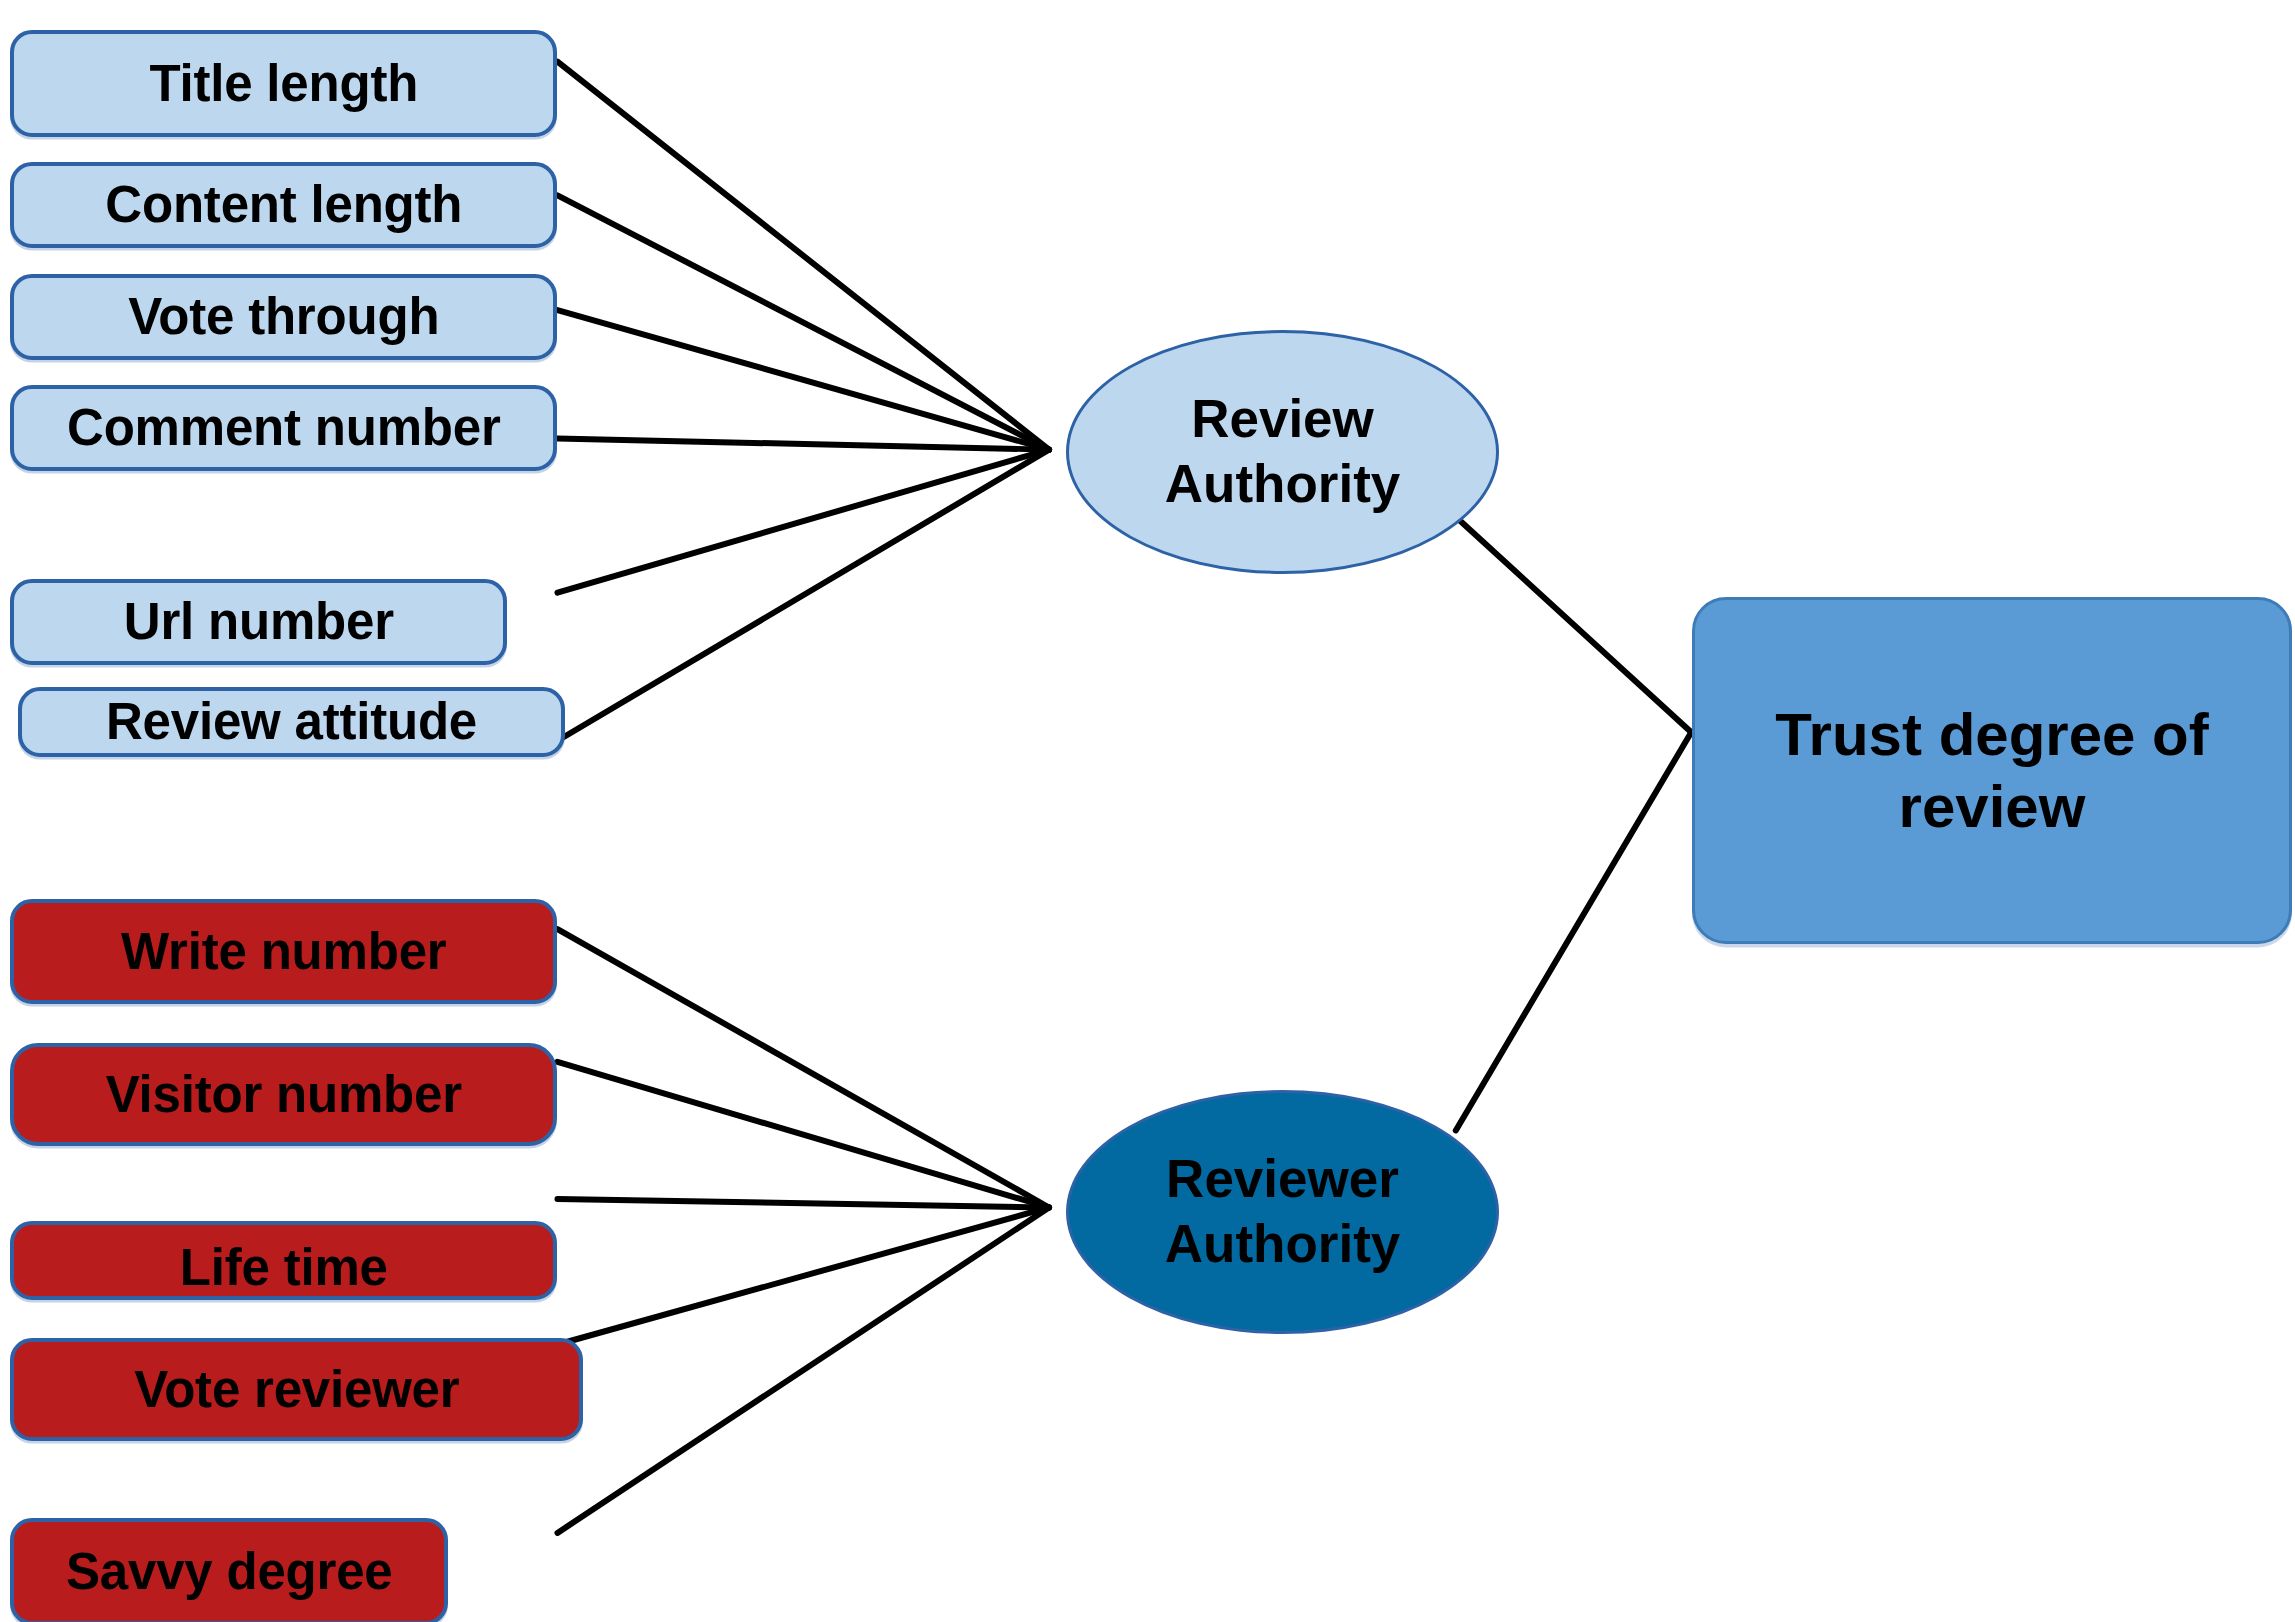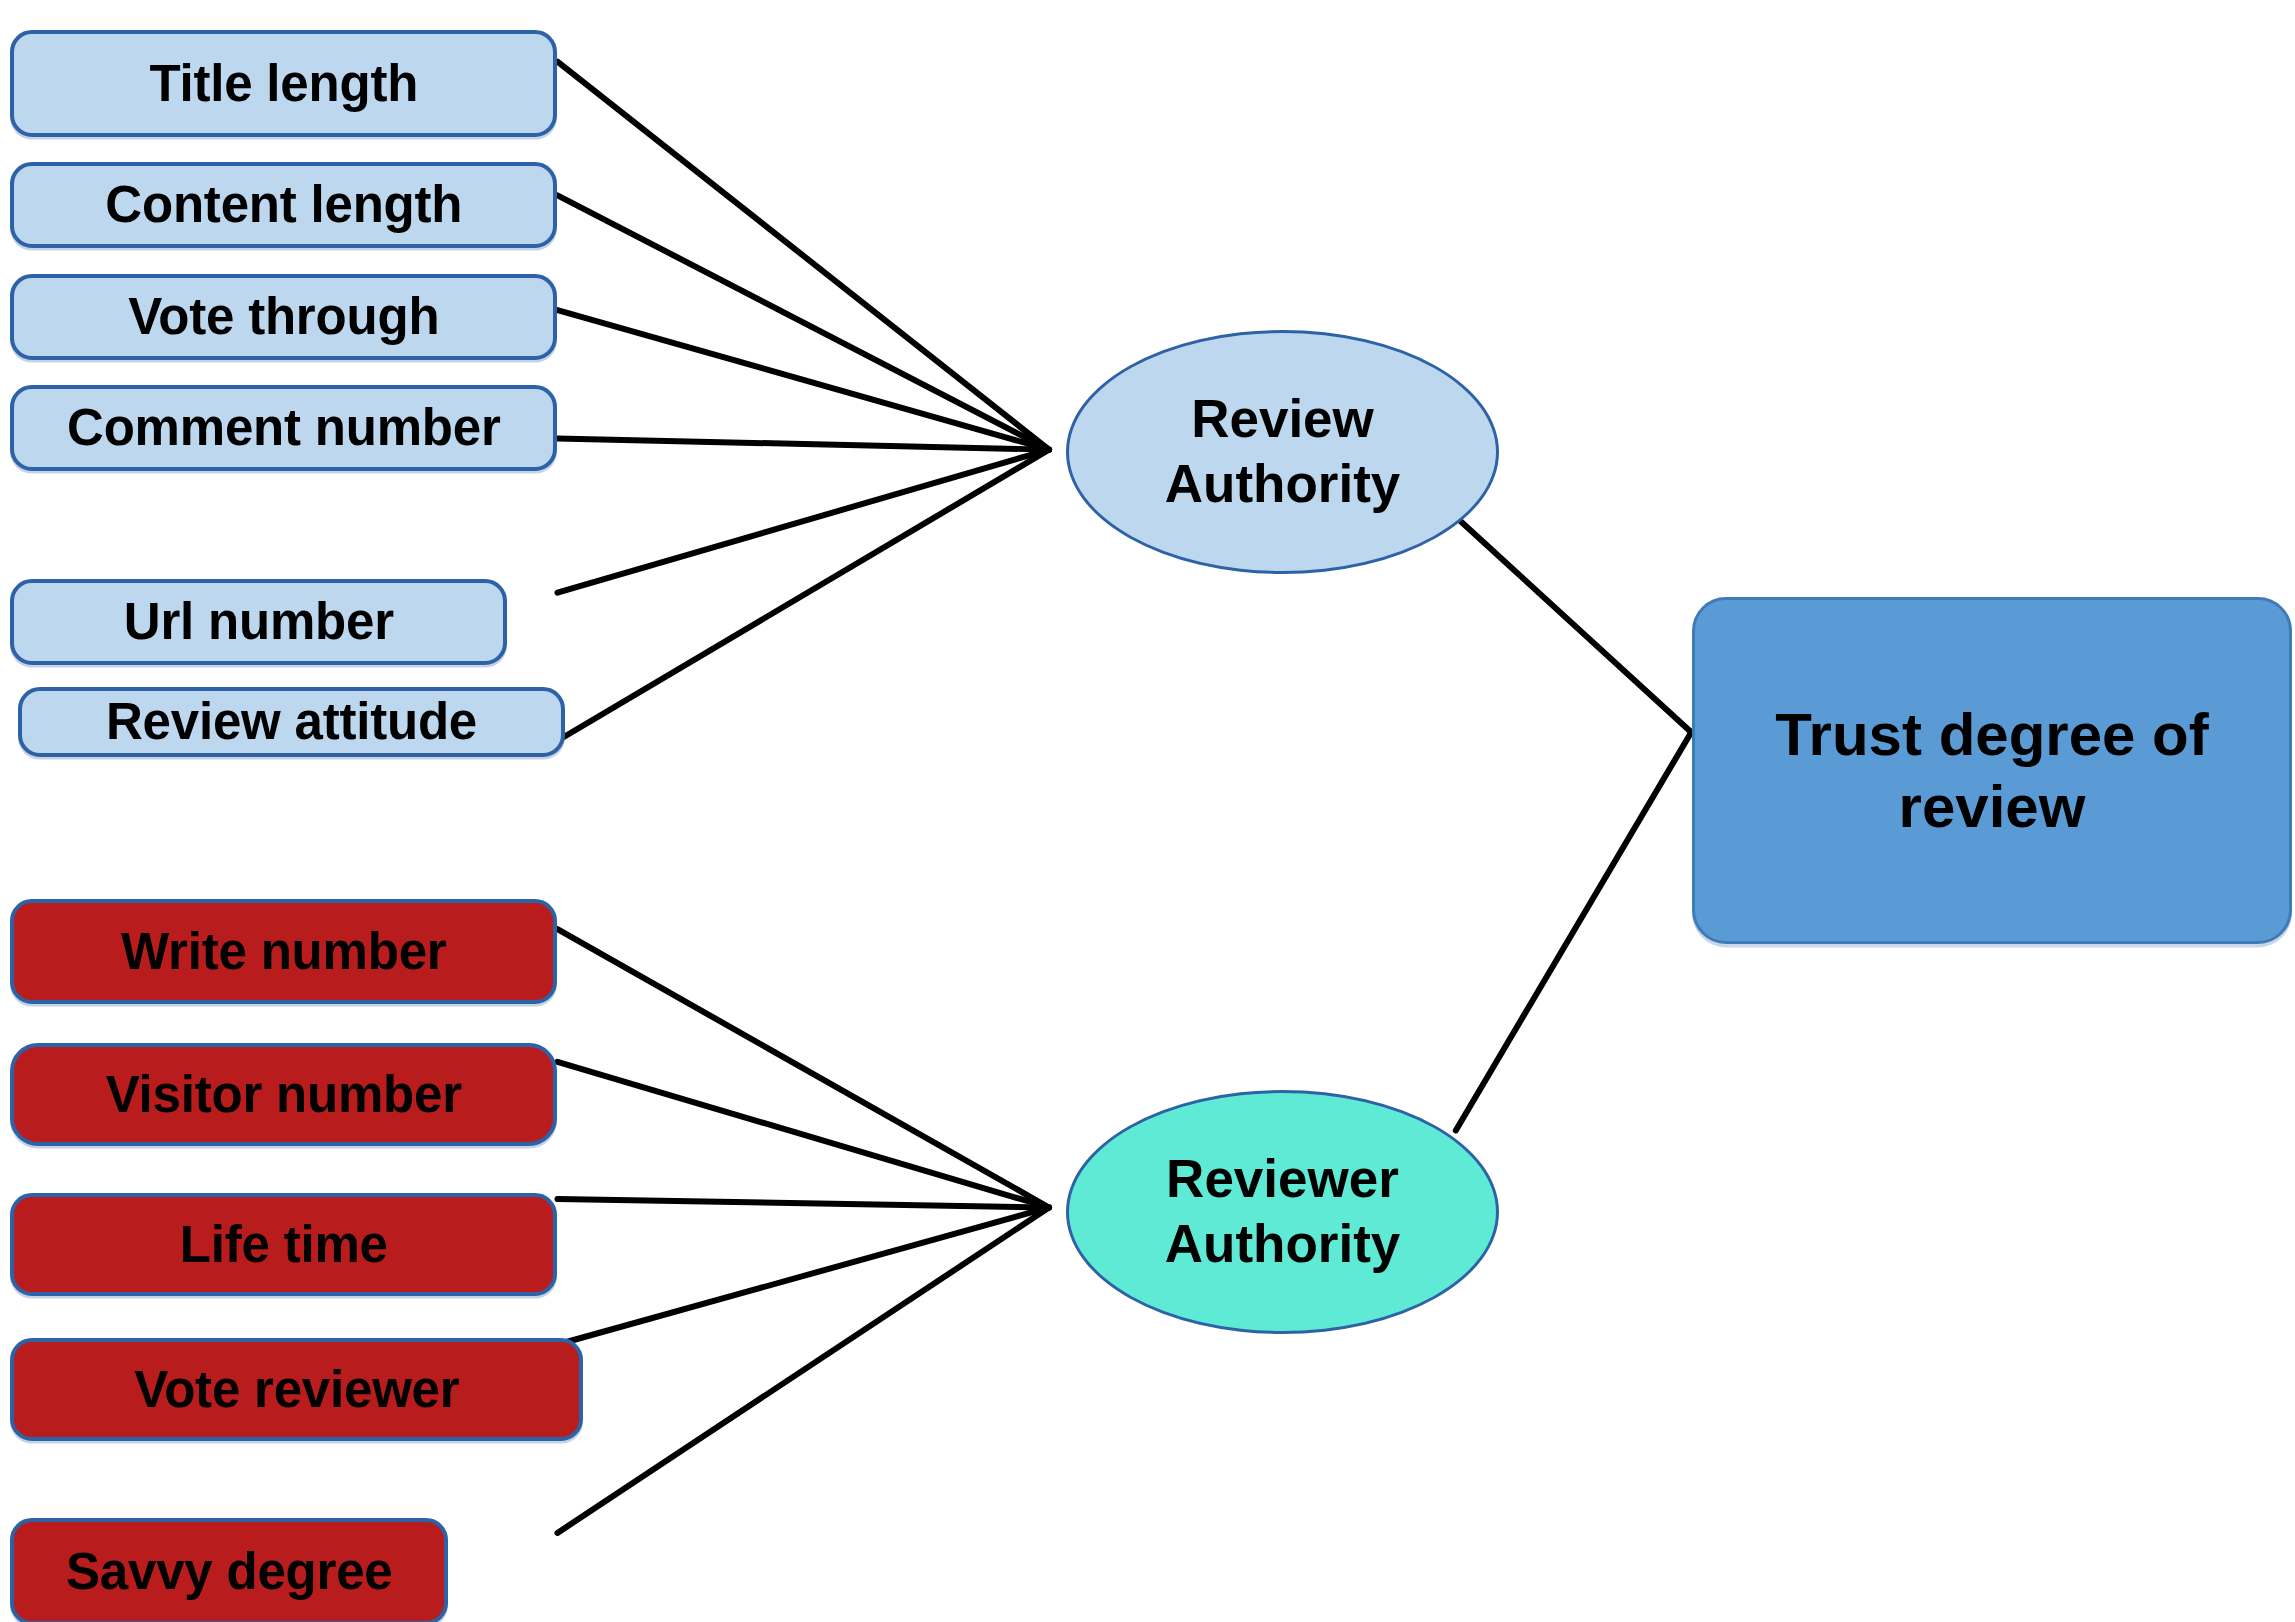--- a/index.html
+++ b/index.html
@@ -46,21 +46,21 @@
   .ind.green{ background:#b91c1c; }
 
   
   .ellipse{
     border:3.4px solid #2E62A6;
     border-radius:50%;
     font-size:53px;
     line-height:1.22;
   }
   .ellipse.blue{ background:#BDD7EE; }
-  .ellipse.green{ background:#5eead4;text-align:center; }
+  .ellipse.green{ background:#0369a1;text-align:center; }
 
   
   .outcome{
     background:#5B9BD5;
     border:3.4px solid #3E7CB8;
     border-radius:34px;
     font-size:60px;
     line-height:1.2;
     box-shadow:0 3.4px 0 rgba(46,98,166,0.25);
   }
@@ -105,21 +105,21 @@
   <div class="node ind blue" style="left: 18px; top: 672px; width: 547px; height: 70px;">
     <span>Review attitude</span>
   </div>
 
   <div class="node ind green" style="left: 10.3px; top: 884px; width: 547px; height: 105px;">
     <span>Write number</span>
   </div>
   <div class="node ind green" style="left: 10.3px; top: 1028px; width: 547px; height: 103px; border-radius: 28px;">
     <span>Visitor number</span>
   </div>
-  <div class="node ind green" style="left: 10.3px; top: 1178px; width: 547px; height: 103px;">
+  <div class="node ind green" style="left: 10.3px; top: 1206px; width: 547px; height: 79px; align-items: flex-end;">
     <span>Life time</span>
   </div>
   <div class="node ind green" style="left: 10.3px; top: 1323px; width: 573px; height: 103px;">
     <span>Vote reviewer</span>
   </div>
   <div class="node ind green" style="left: 10.3px; top: 1503px; width: 438px; height: 107px;">
     <span>Savvy degree</span>
   </div>
 
   <div class="node ellipse blue" style="left: 1066px; top: 330px; width: 433px; height: 244px;">

